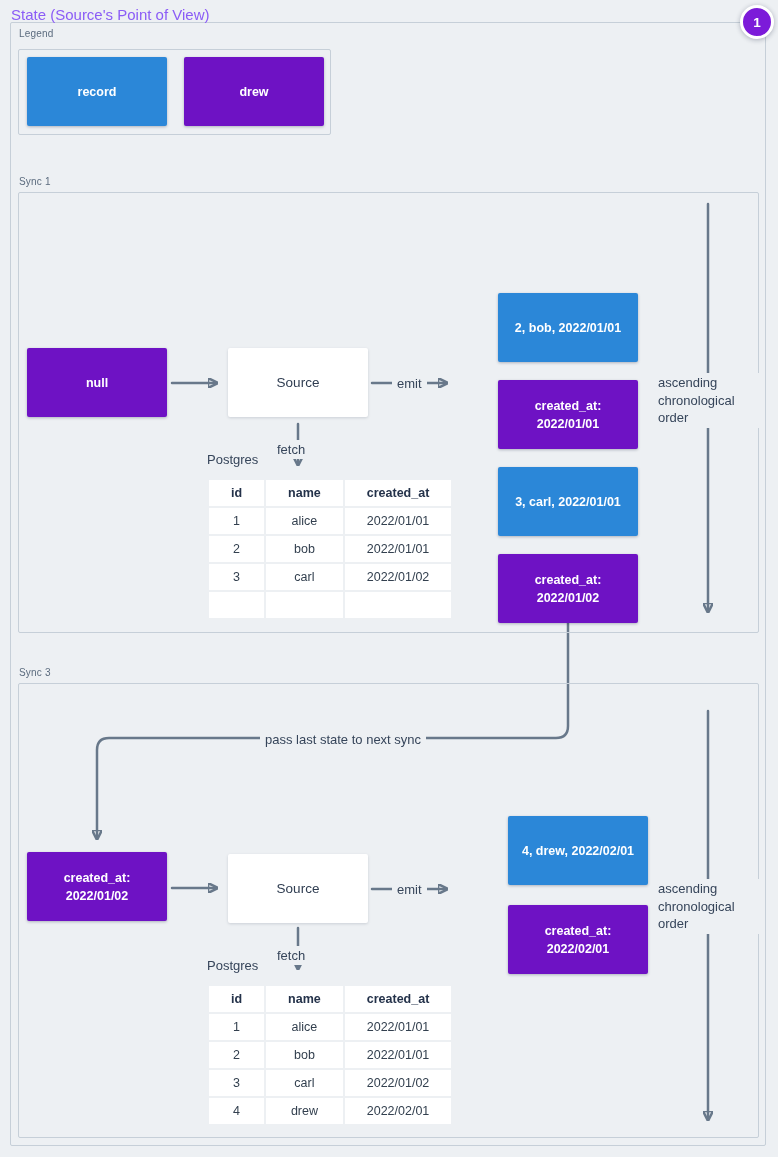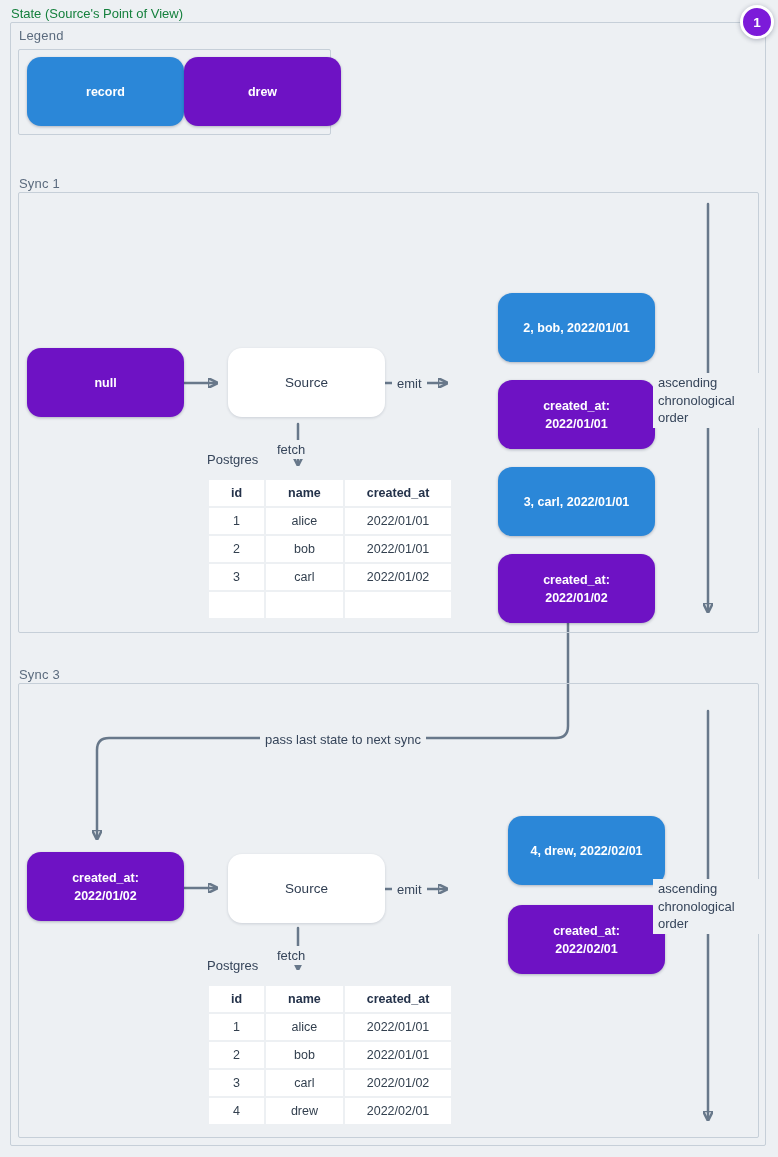--- a/index.html
+++ b/index.html
@@ -7,42 +7,42 @@
     --c-state:#6e12c4;
     --c-badge:#7c1bd9;
     --c-line:#68788a;
     --bg:#edf0f3;
   }
   *{box-sizing:border-box;margin:0;padding:0;}
   html,body{background:var(--bg);font-family:"Liberation Sans",sans-serif;}
   #page{position:relative;width:778px;height:1157px;background:var(--bg);overflow:hidden;}
 
   .frame{position:absolute;border:1.5px solid #c6cfd8;border-radius:2px;}
-  .frame-label{position:absolute;font-size:13px;color:#5b6b7e;font-weight:500;letter-spacing:.2px;}
+  .frame-label{position:absolute;font-size:10px;color:#5b6b7e;font-weight:500;letter-spacing:.2px;}
 
-  .box{position:absolute;width:157px;height:69px;border-radius:14px;display:flex;align-items:center;justify-content:center;
+  .box{position:absolute;width:140px;height:69px;border-radius:2px;display:flex;align-items:center;justify-content:center;
        text-align:center;color:#fff;font-weight:700;font-size:12.5px;line-height:18px;
        box-shadow:0 1px 3px rgba(15,25,55,.28);white-space:pre-line;}
   .record{background:var(--c-record);}
   .state{background:var(--c-state);}
   .plain{background:#fff;color:#2f3d51;font-weight:400;font-size:13.5px;box-shadow:0 1px 3px rgba(15,25,55,.15);}
 
   .note{position:absolute;background:var(--bg);color:#36455a;font-size:13px;line-height:17px;
         padding:1px 5px;white-space:pre-line;}
   .order-note{width:110px;line-height:17.5px;transform:translateX(-50%);}
 
   svg.wires{position:absolute;left:0;top:0;width:778px;height:1157px;pointer-events:none;}
   svg.wires path{stroke:var(--c-line);stroke-width:2.5;fill:none;stroke-linecap:round;}
 
   .pgtable{position:absolute;border-collapse:separate;border-spacing:2px;}
   .pgtable th,.pgtable td{background:#fff;height:26px;font-size:12.5px;color:#33404f;text-align:center;padding:0 22px;}
   .pgtable th{font-weight:700;color:#24324a;}
   .col-id{width:28px;}.col-name{width:52px;}.col-created{width:86px;}
 
-  #page-title{position:absolute;left:11px;top:6px;font-size:13px;color:#15803d;font-weight:500;}
+  #page-title{position:absolute;left:11px;top:6px;font-size:15px;color:#8b5cf6;font-weight:500;}
   #badge{position:absolute;left:740px;top:5px;width:34px;height:34px;border-radius:50%;
          background:var(--c-badge);border:3px solid #fff;box-shadow:0 1px 5px rgba(15,25,55,.3);
          display:flex;align-items:center;justify-content:center;color:#fff;font-size:13.5px;font-weight:700;}
 </style>
 </head>
 <body>
 
 <div id="page">
 
   <svg class="wires">

